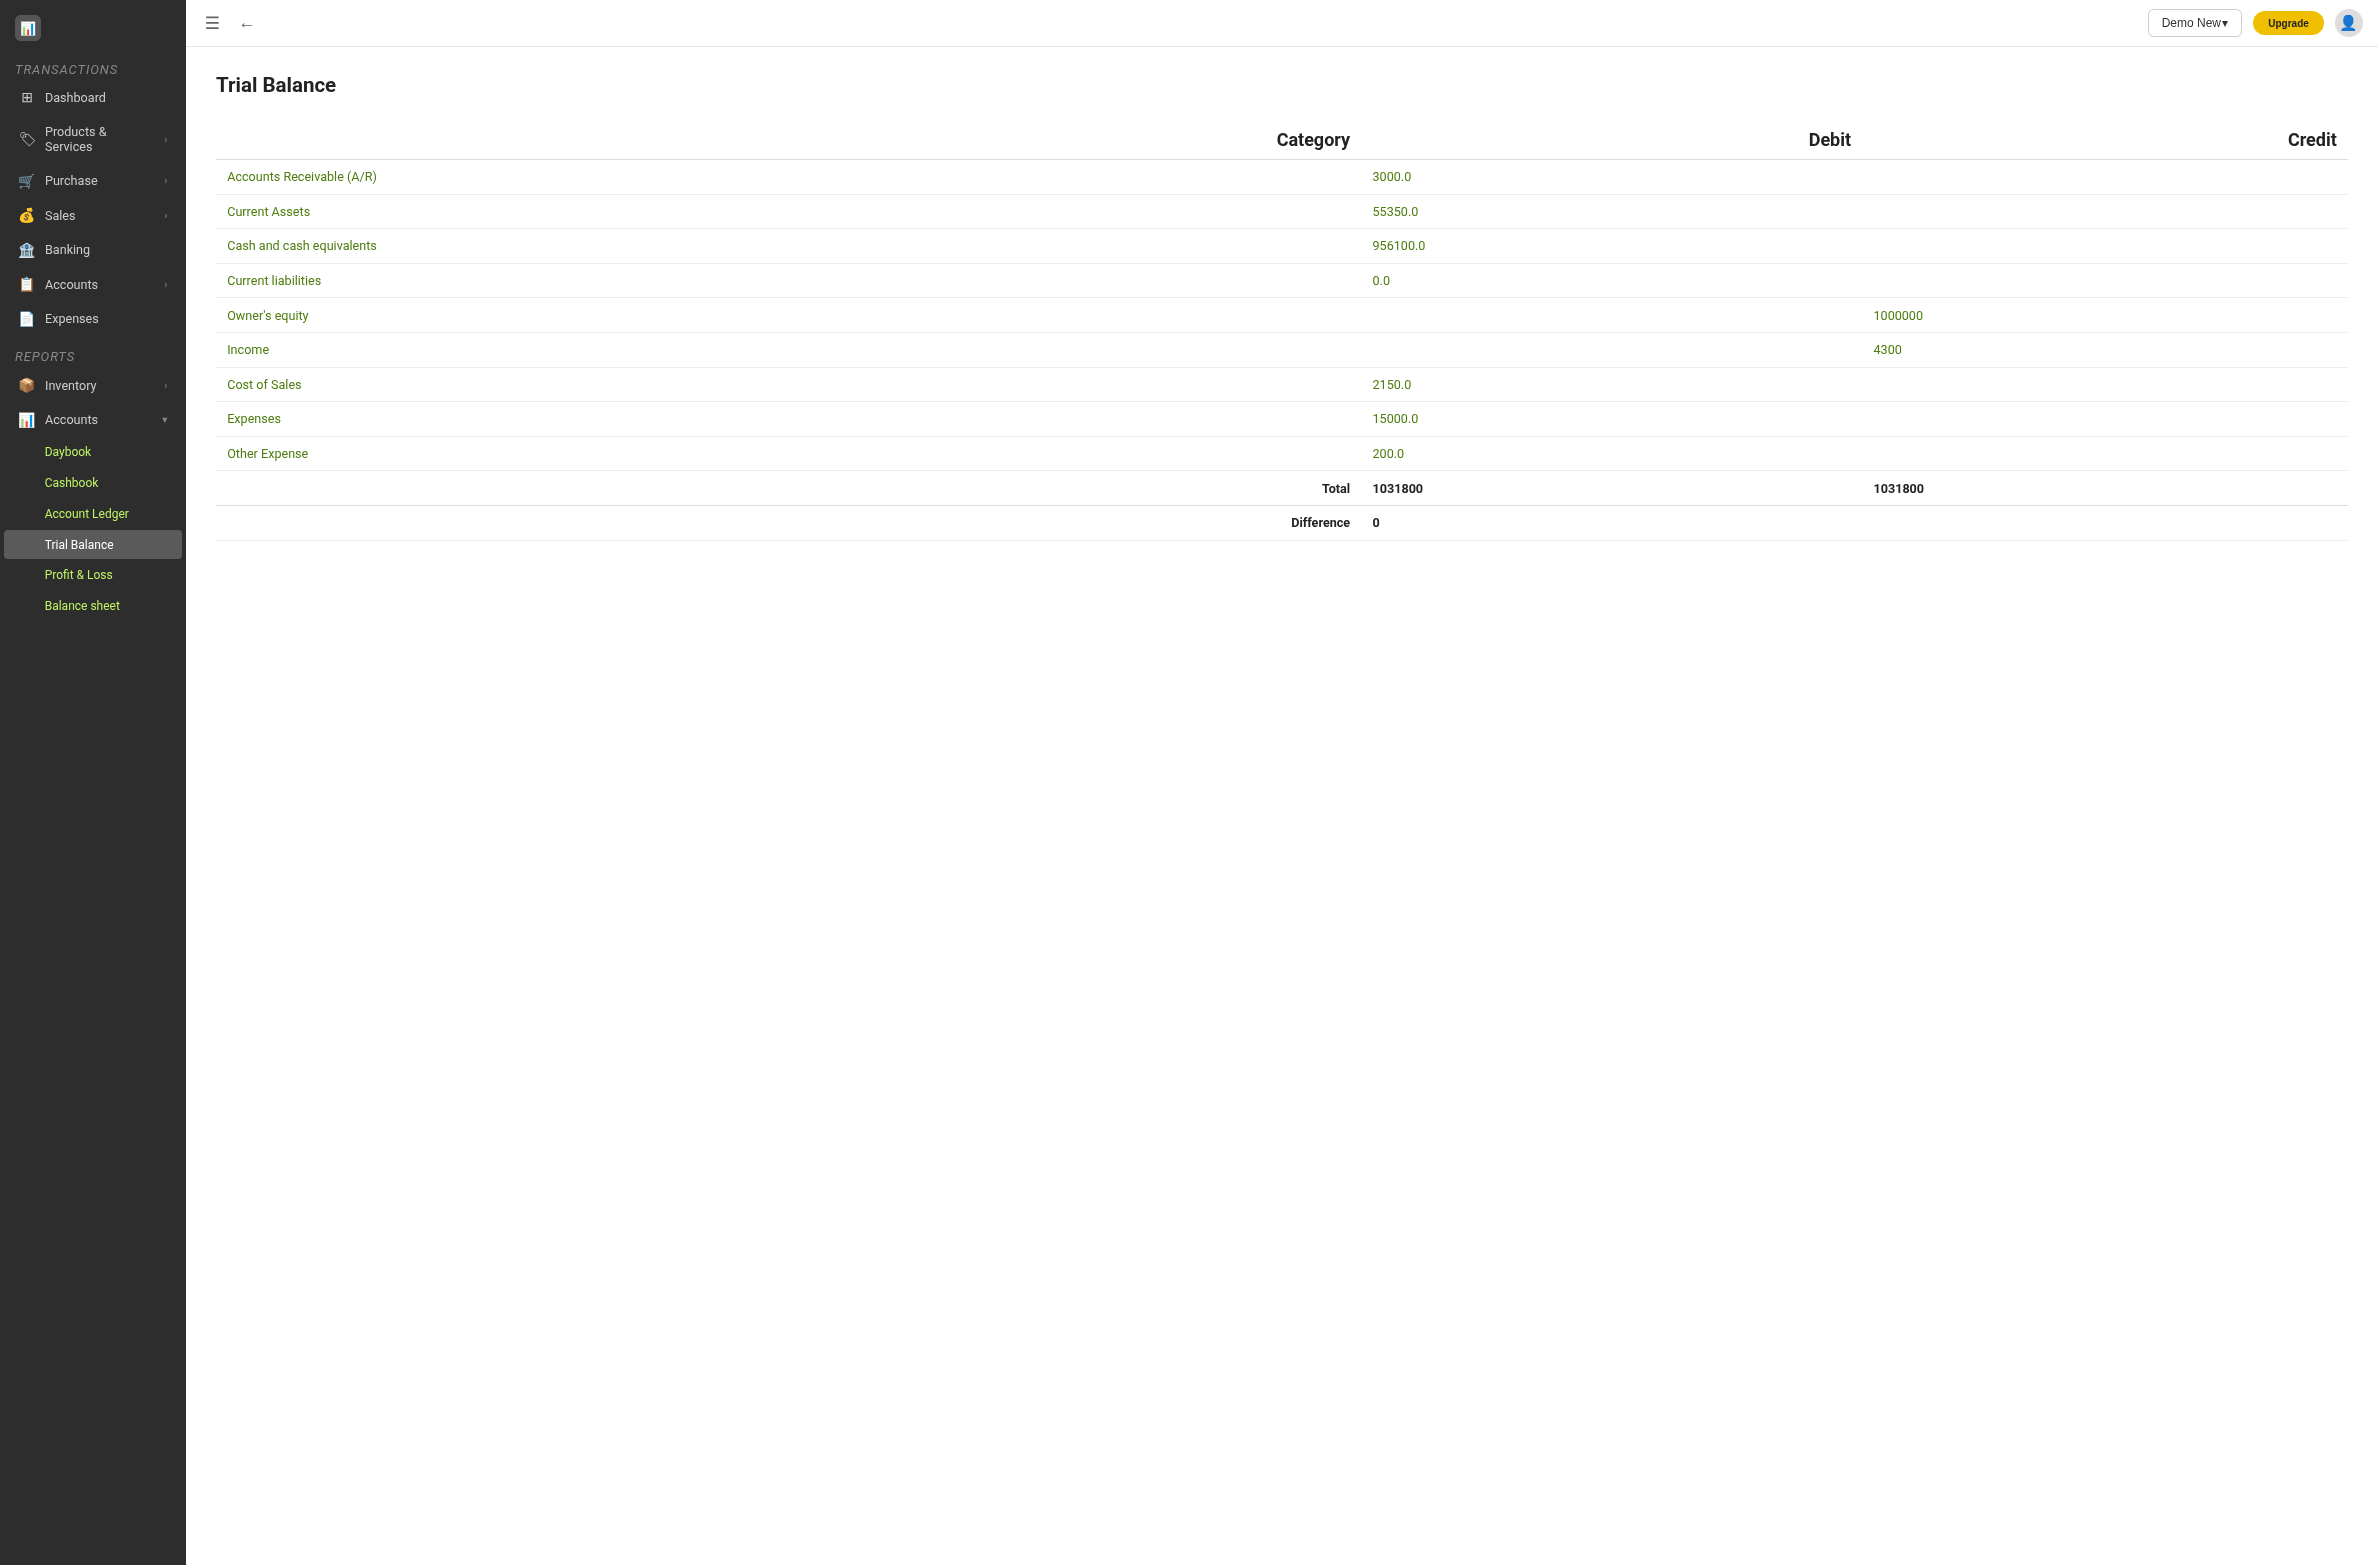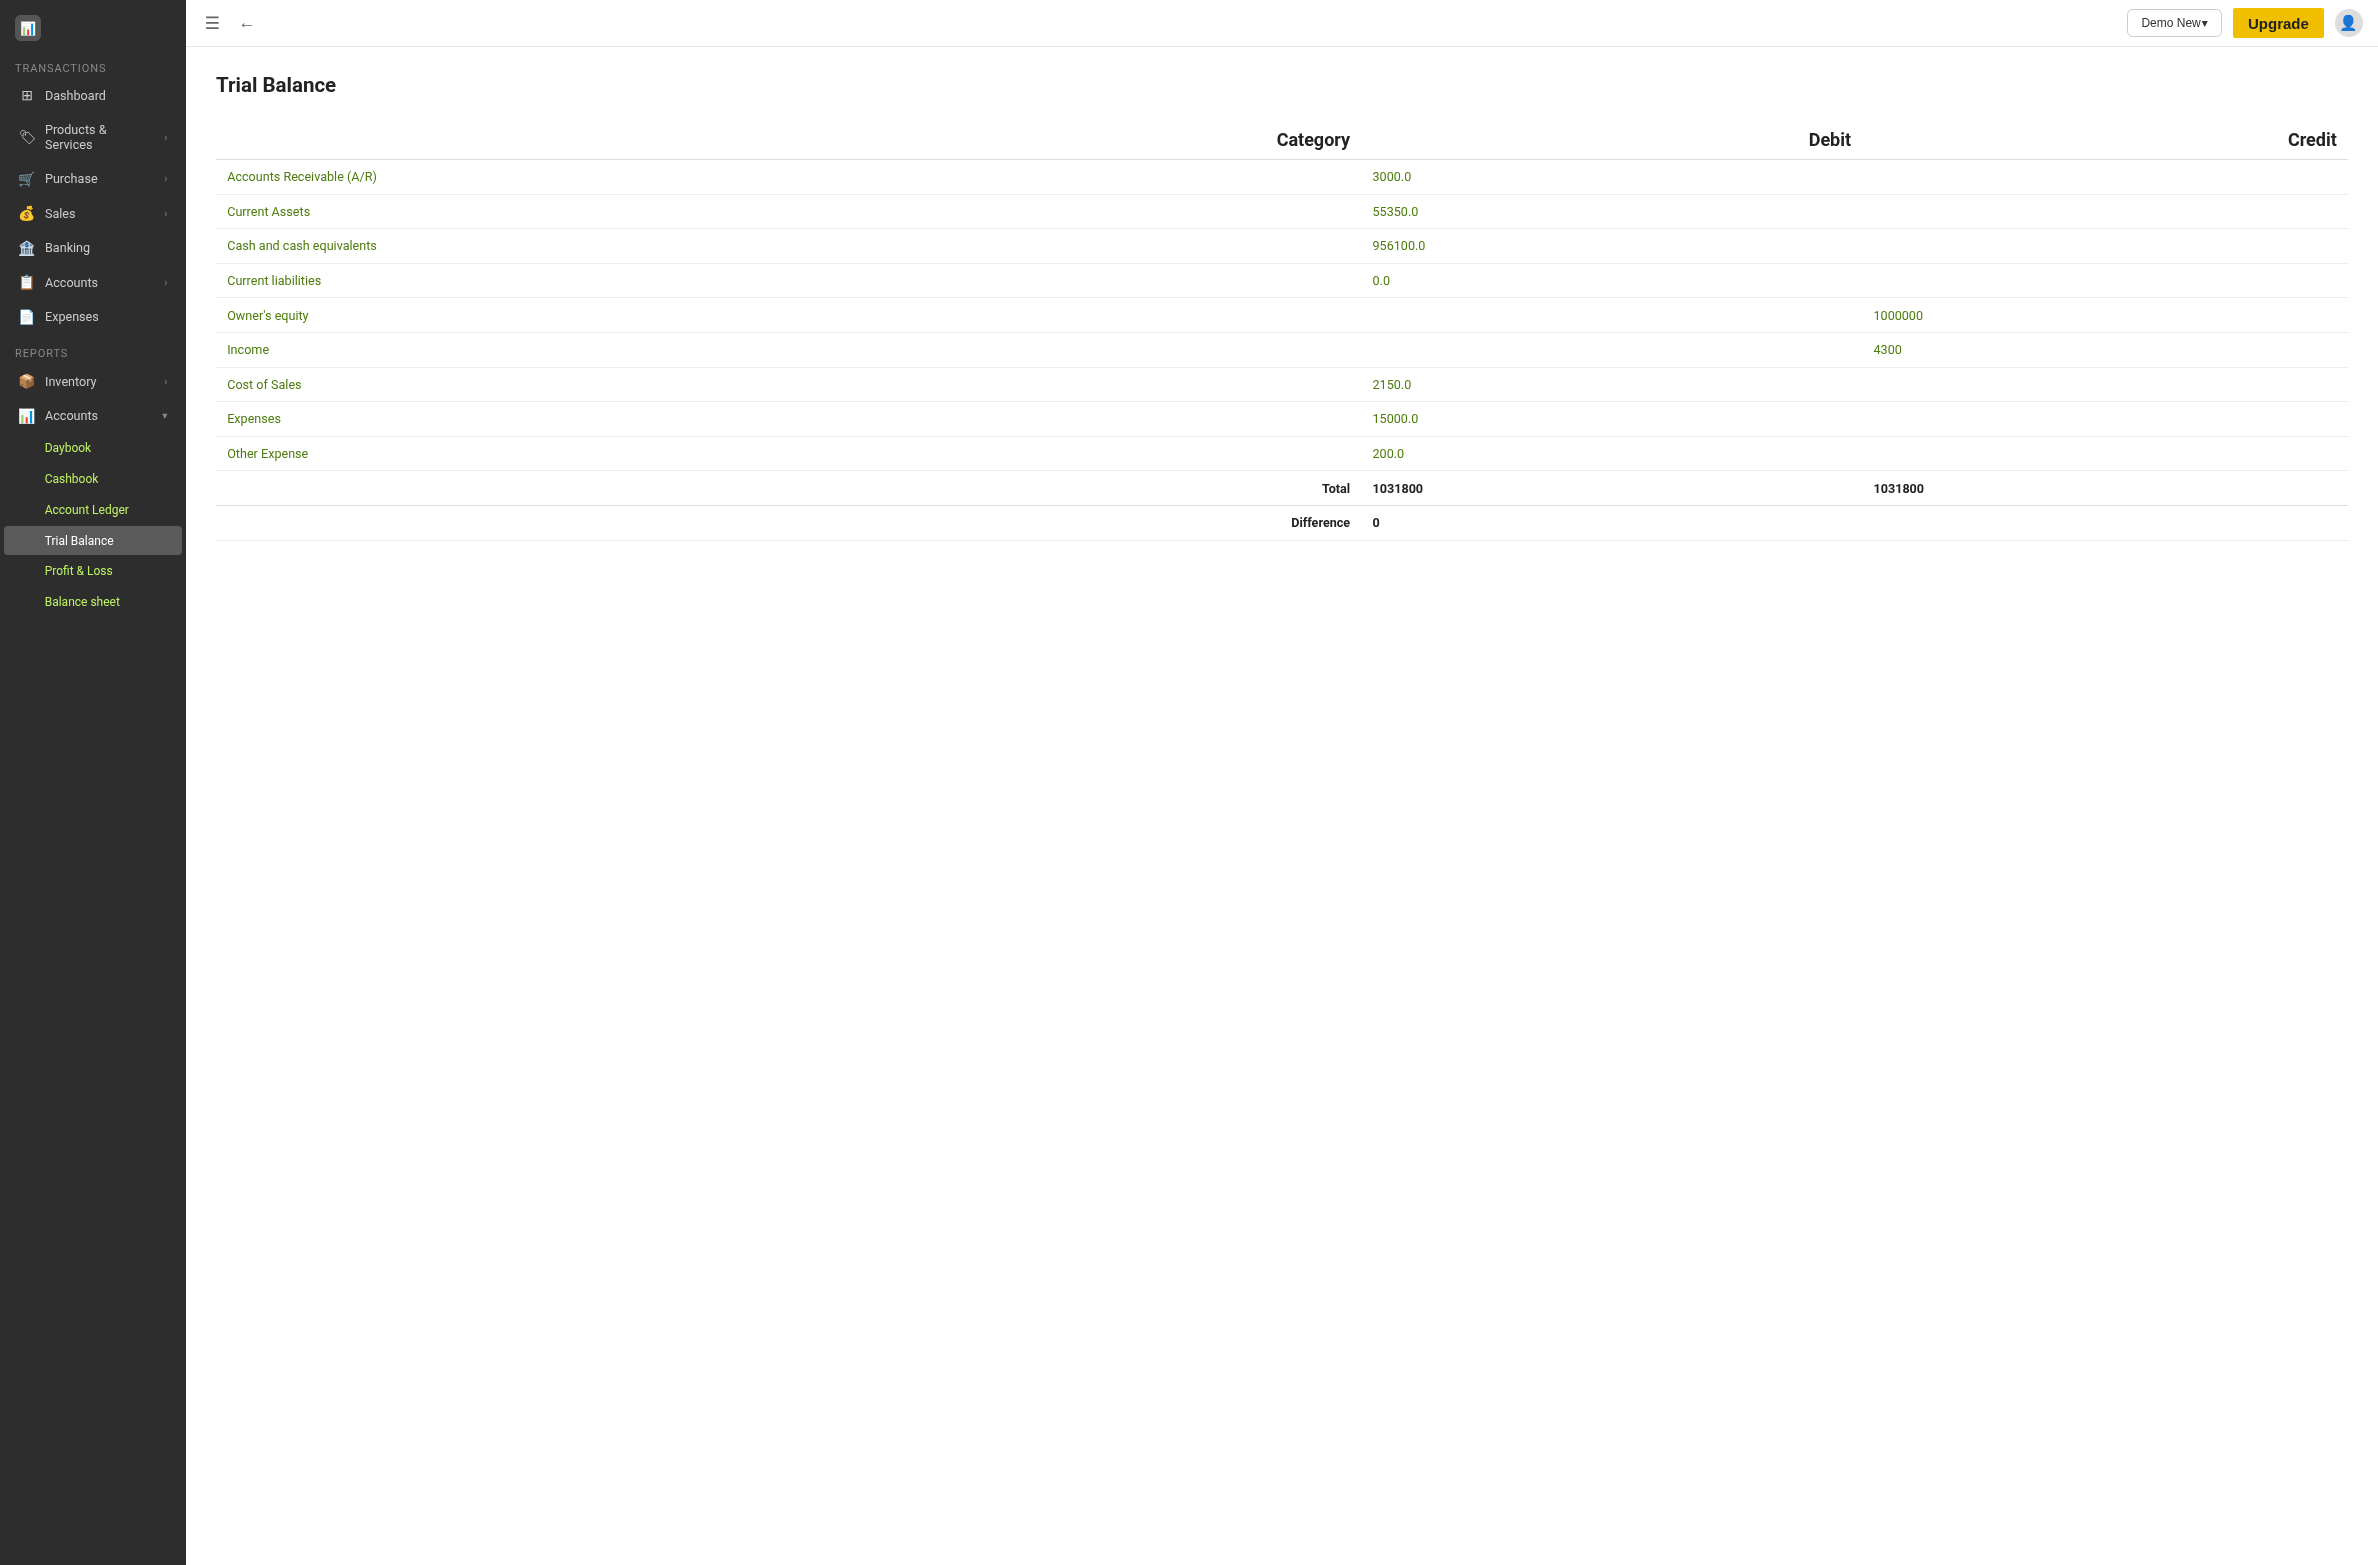--- a/index.html
+++ b/index.html
@@ -23,25 +23,26 @@
     }
     .sidebar-logo-icon {
       width: 26px; height: 26px;
       background: #555;
       border-radius: 5.6px;
       display: flex; align-items: center; justify-content: center;
       color: #fff; font-size: 13px;
     }
 
     .sidebar-section-label {
-      font-size: 11px;
+      font-size: 13px;
       letter-spacing: 0.9px;
       color: #888;
       padding: 13px 15px 3.7px;
       text-transform: uppercase;
+      font-style: italic;
     }
     .sidebar-item {
       display: flex;
       align-items: center;
       gap: 9.3px;
       padding: 8.4px 15px;
       color: #ccc;
       cursor: pointer;
       border-radius: 3.7px;
       margin: 0.9px 3.7px;
@@ -89,24 +90,24 @@
       padding: 5.6px 13px;
       background: #fff;
       cursor: pointer;
       font-size: 12px;
       color: #333;
       display: flex; align-items: center; gap: 1px;
     }
     .upgrade-btn {
       background: #f0c000;
       border: none;
-      border-radius: 2px;
+      border-radius: 12px;
       padding: 6.5px 15px;
       cursor: pointer;
-      font-size: 15px;
+      font-size: 10px;
       font-weight: 600;
       color: #222;
       text-align: center;
     }
     .user-icon {
       width: 28px; height: 28px;
       border-radius: 50%;
       background: #ddd;
       display: flex; align-items: center; justify-content: center;
       color: #666; font-size: 15px; cursor: pointer;

